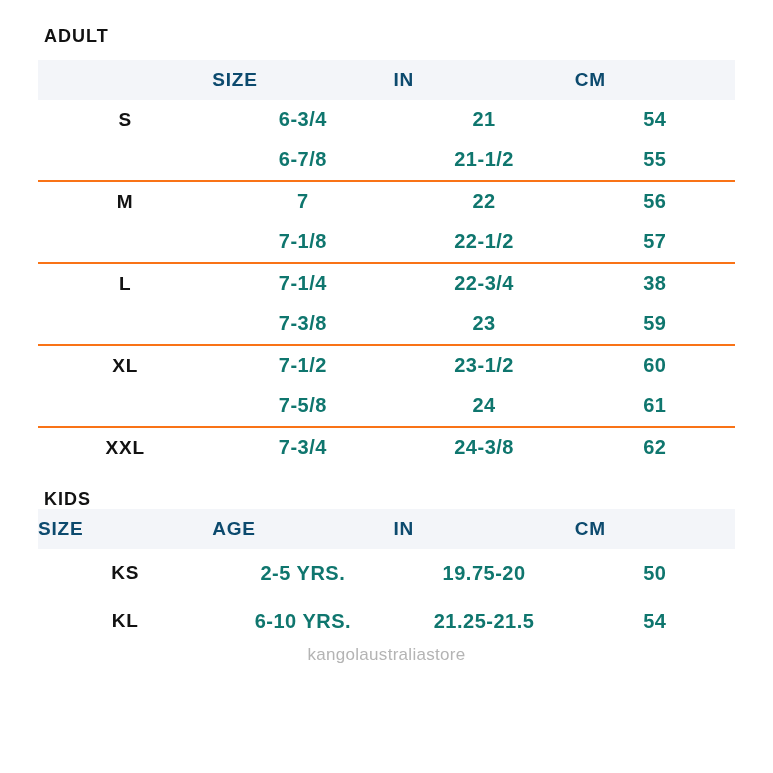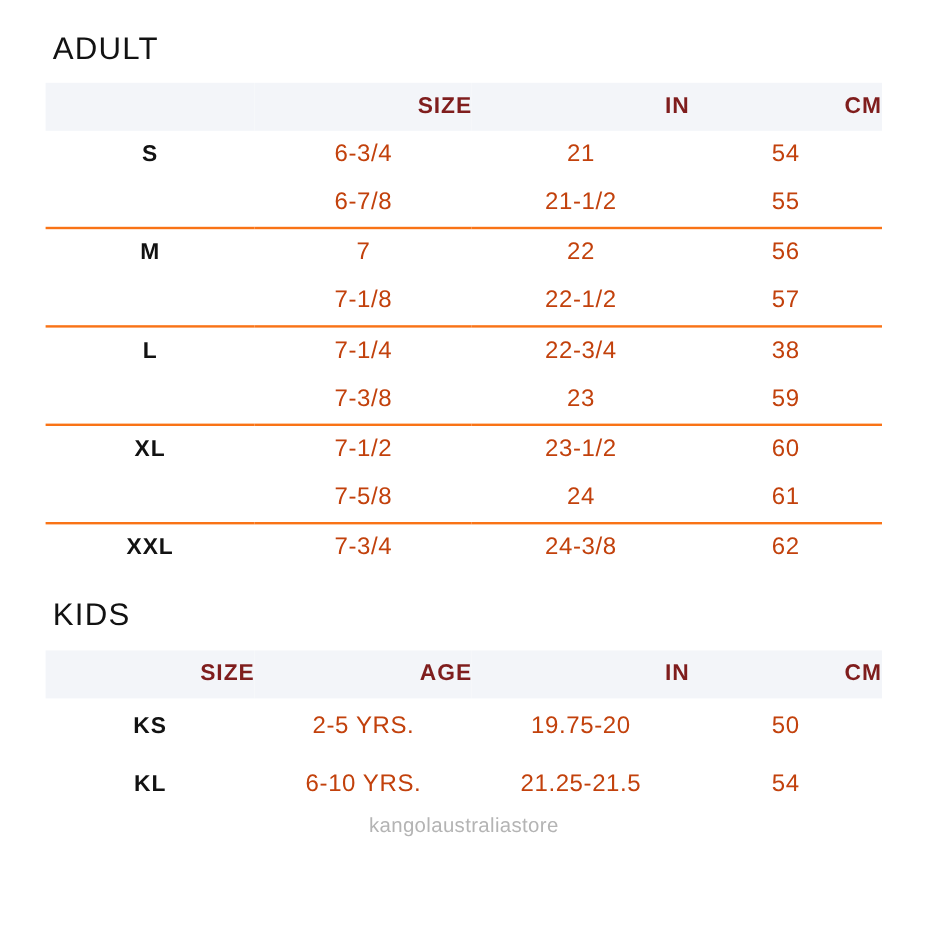--- a/index.html
+++ b/index.html
@@ -13,59 +13,59 @@
     overflow: hidden;
     font-family: "Liberation Sans", "DejaVu Sans", sans-serif;
   }
   .page {
     box-sizing: border-box;
     width: 773px;
     height: 773px;
     padding: 0 38px;
   }
   .section-title {
-    font-size: 26px;
-    font-weight: 400;
+    font-size: 18px;
+    font-weight: 700;
     letter-spacing: 1px;
     color: #121212;
     margin: 0 0 0 6px;
     line-height: 1.15;
   }
   #adult-title { padding-top: 26px; margin-bottom: 13px; }
-  #kids-title  { padding-top: 21px; margin-bottom: 14px; }
+  #kids-title  { padding-top: 21px; }
 
   table.sizes-table {
     width: 100%;
     border-collapse: collapse;
     table-layout: fixed;
   }
   table.sizes-table col.c0 { width: 25%; }
   table.sizes-table col.c1 { width: 26%; }
   table.sizes-table col.c2 { width: 26%; }
   table.sizes-table col.c3 { width: 23%; }
 
   table.sizes-table thead th {
     background: #f3f5f9;
     height: 40px;
     font-size: 19px;
     font-weight: 800;
     letter-spacing: 0.8px;
-    color: #7f1d1d;
-    text-align: right;
+    color: #0c4a6e;
+    text-align: left;
     vertical-align: middle;
     padding: 0;
   }
   table.sizes-table td {
     text-align: center;
     vertical-align: middle;
     padding: 0;
     font-size: 20px;
-    font-weight: 400;
+    font-weight: 700;
     letter-spacing: 0.5px;
-    color: #c2410c;
+    color: #0f766e;
   }
   #adult-table td { height: 40px; }
   #kids-table td  { height: 48px; }
 
   table.sizes-table td.size-label {
     font-size: 19px;
     font-weight: 800;
     letter-spacing: 0.8px;
     color: #121212;
   }

